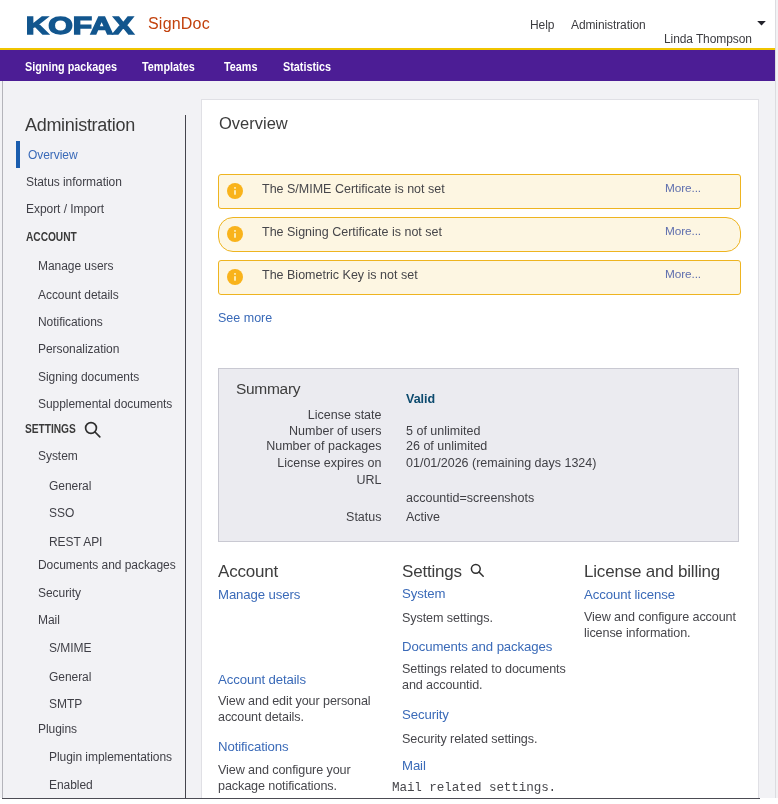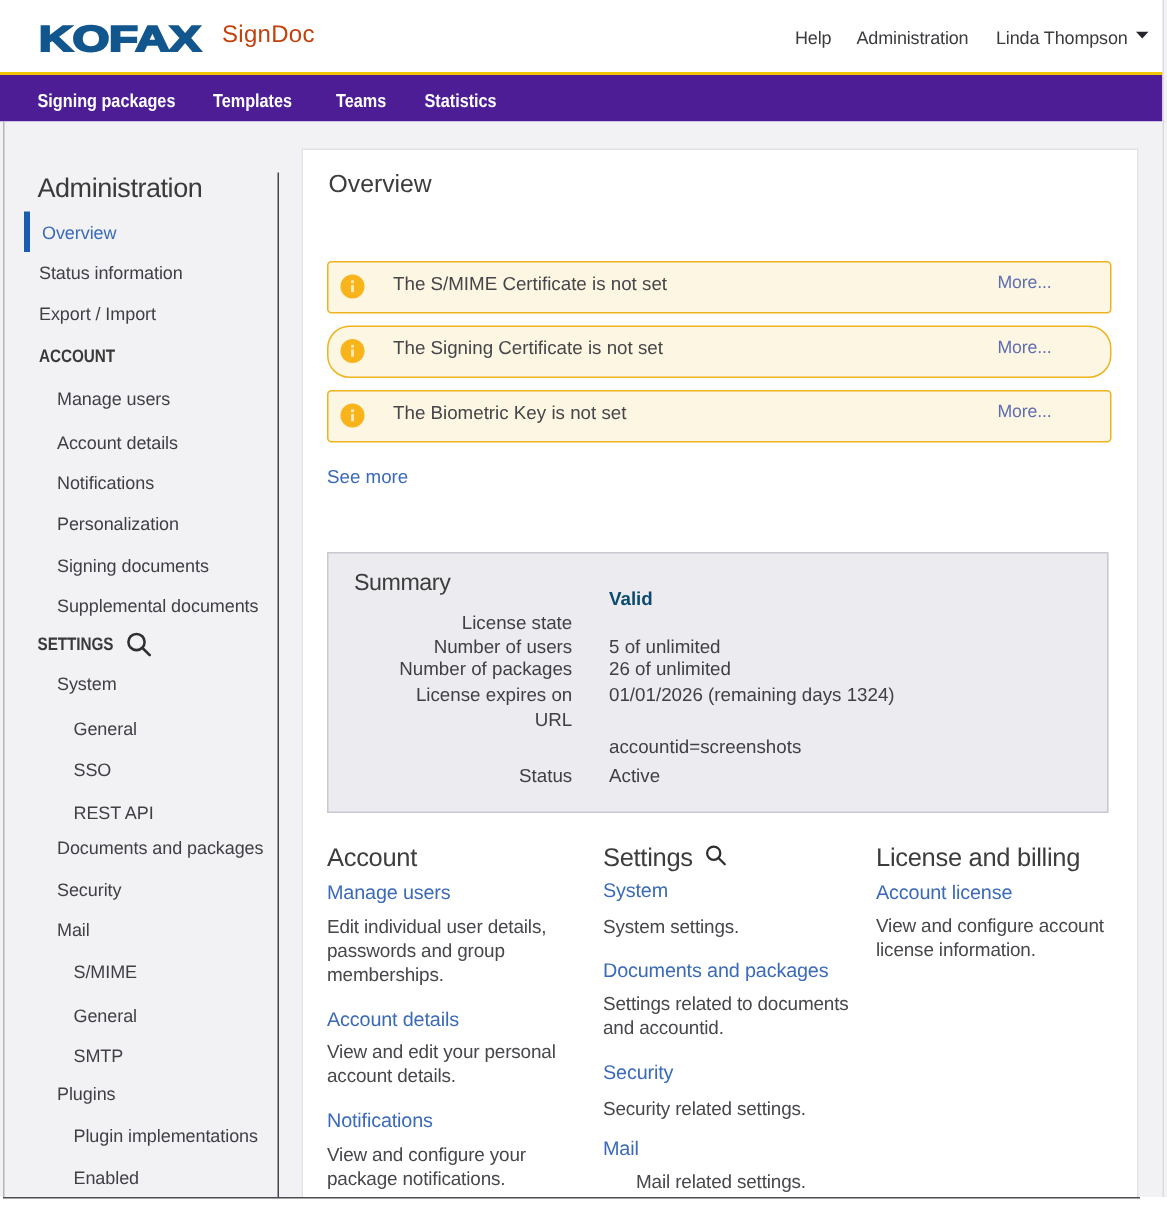--- a/index.html
+++ b/index.html
@@ -64,21 +64,21 @@
     <div class="navitem" style="left:224px;">Teams</div>
     <div class="navitem" style="left:283px;">Statistics</div>
   </div>
 
   <svg class="abs" style="left:27px; top:13px;" width="110" height="24" viewBox="0 0 110 24">
     <text x="-1" y="21" font-family="Liberation Sans" font-size="24" font-weight="bold" fill="#12568e" stroke="#12568e" stroke-width="1.4" transform="scale(1.32,1)" textLength="82">KOFAX</text>
   </svg>
   <div class="abs" id="signdoc">SignDoc</div>
   <div class="abs hlink" style="left:530px;">Help</div>
   <div class="abs hlink" style="left:571px;">Administration</div>
-  <div class="abs hlink" style="left:664px;">Linda Thompson</div>
+  <div class="abs hlink" style="left:664px;margin-top:14px;">Linda Thompson</div>
   <svg class="abs" style="left:757px; top:21px;" width="9" height="5" viewBox="0 0 9 5">
       <path d="M0.2 0 L8.8 0 L4.5 4.6 Z" fill="#23232b"></path>
     </svg>
 
   <div class="abs" id="zone"></div>
   <div class="abs" id="card"></div>
   <div class="abs" id="leftline"></div>
   <div class="abs" id="divider"></div>
   <div class="abs" id="bottomline"></div>
   <div class="abs" id="rightstrip"></div>
@@ -158,36 +158,35 @@
     <div class="sval" style="top:439px;">26 of unlimited</div>
   <div class="slabel" style="top:456px;">License expires on</div>
     <div class="sval" style="top:456px;">01/01/2026 (remaining days 1324)</div>
   <div class="slabel" style="top:473px;">URL</div>
   <div class="sval" style="top:490.5px;">accountid=screenshots</div>
   <div class="slabel" style="top:509.5px;">Status</div>
     <div class="sval" style="top:509.5px;">Active</div>
 
   <div class="abs colhd" style="left:218px; top:561.5px;">Account</div>
   <div class="abs collink link" style="left:218px; top:587px;">Manage users</div>
-  <div class="abs coldesc" style="left:218px; top:610px; width:160px;">Edit individual user details, passwords and group memberships.</div>
   <div class="abs collink link" style="left:218px; top:671.5px;">Account details</div>
   <div class="abs coldesc" style="left:218px; top:693px; width:175px;">View and edit your personal account details.</div>
   <div class="abs collink link" style="left:218px; top:738.5px;">Notifications</div>
   <div class="abs coldesc" style="left:218px; top:761.5px; width:160px;">View and configure your package notifications.</div>
 
   <div class="abs colhd" style="left:402px; top:561.5px;">Settings</div>
   <svg class="icon" style="left:470px; top:563px;" width="15" height="15" viewBox="0 0 15 15">
       <circle cx="5.8" cy="5.8" r="4.4" fill="none" stroke="#2f2f2f" stroke-width="1.5"></circle>
       <line x1="9" y1="9" x2="13.2" y2="13.2" stroke="#2f2f2f" stroke-width="1.5" stroke-linecap="round"></line>
     </svg>
   <div class="abs collink link" style="left:402px; top:586px;">System</div>
   <div class="abs coldesc" style="left:402px; top:610px;">System settings.</div>
   <div class="abs collink link" style="left:402px; top:639px;">Documents and packages</div>
   <div class="abs coldesc" style="left:402px; top:661px; width:170px;">Settings related to documents and accountid.</div>
   <div class="abs collink link" style="left:402px; top:707px;">Security</div>
   <div class="abs coldesc" style="left:402px; top:730.5px;">Security related settings.</div>
   <div class="abs collink link" style="left:402px; top:757.5px;">Mail</div>
-  <div class="abs coldesc" style="left:424px; top:780px;">Mail related settings.</div>
+  <div class="abs coldesc" style="left:392px; top:780px;font-family:Liberation Mono, monospace;">Mail related settings.</div>
 
   <div class="abs colhd" style="left:584px; top:561.5px;">License and billing</div>
   <div class="abs collink link" style="left:584px; top:587px;">Account license</div>
   <div class="abs coldesc" style="left:584px; top:609px; width:165px;">View and configure account license information.</div>
 </div>
 
 </body></html>

